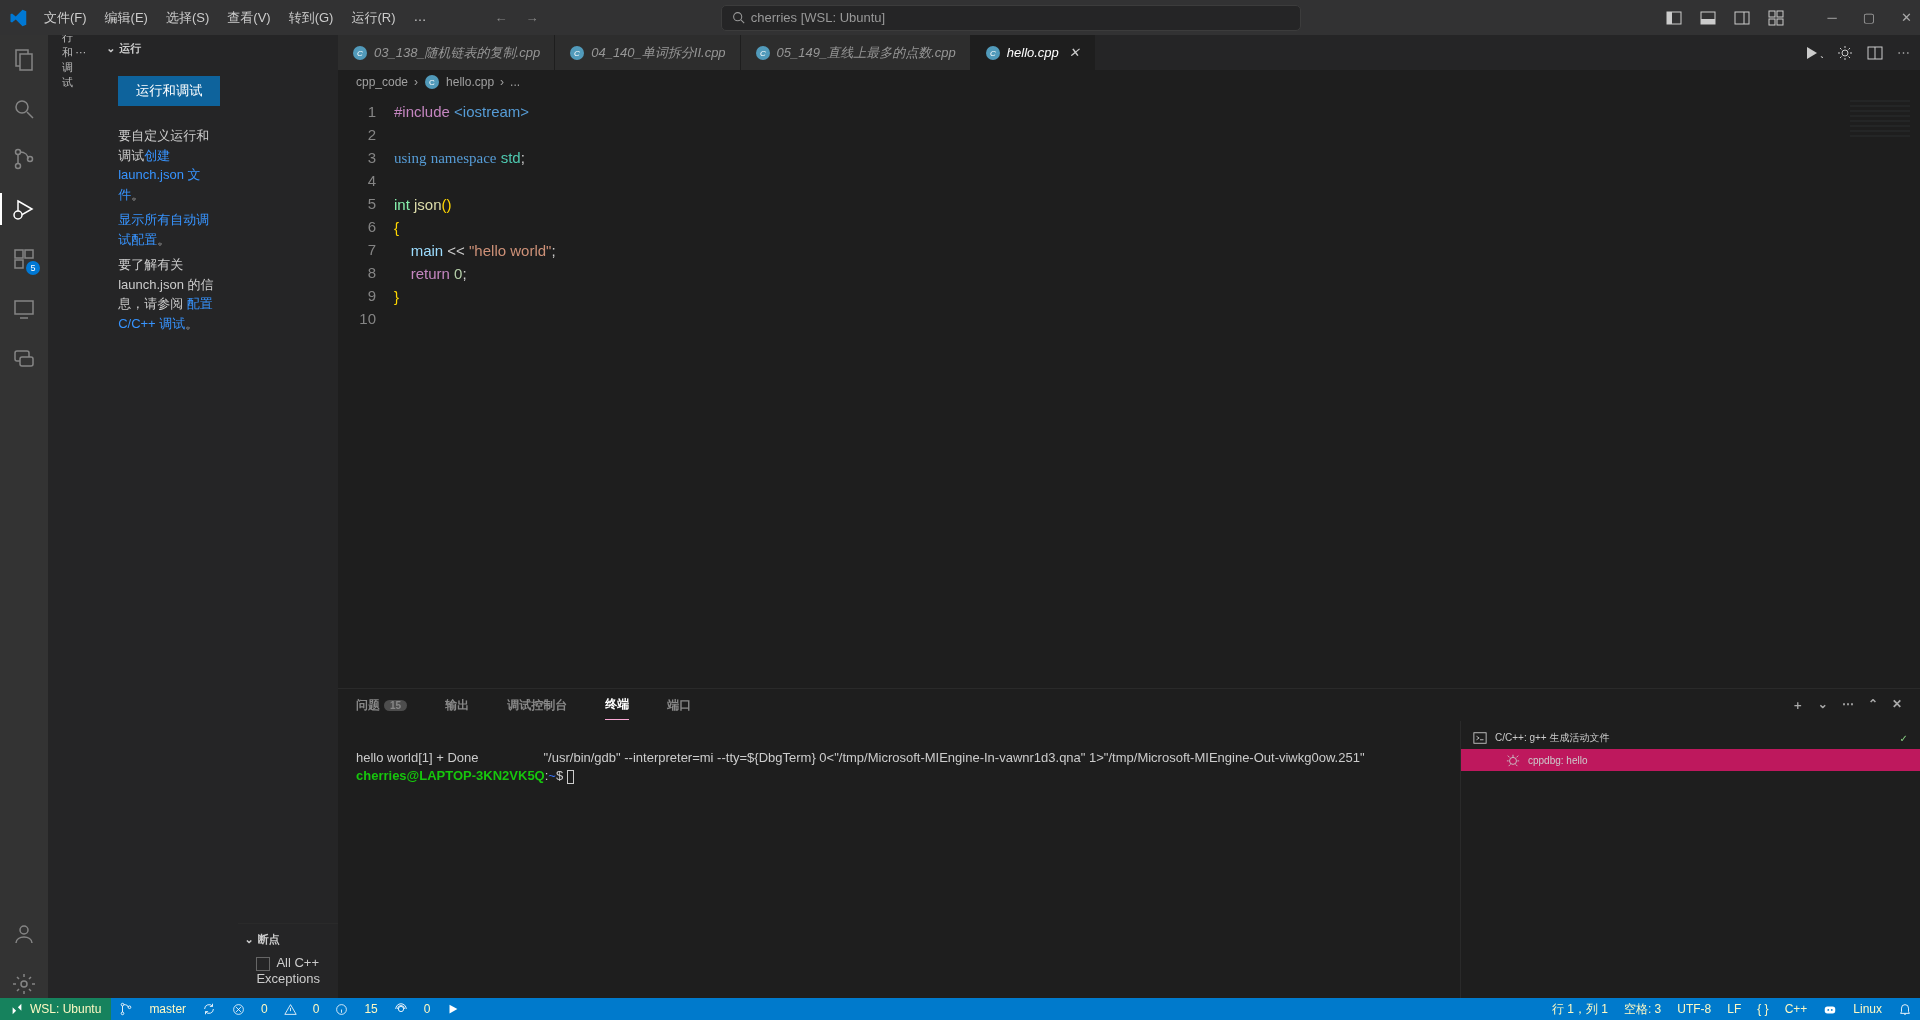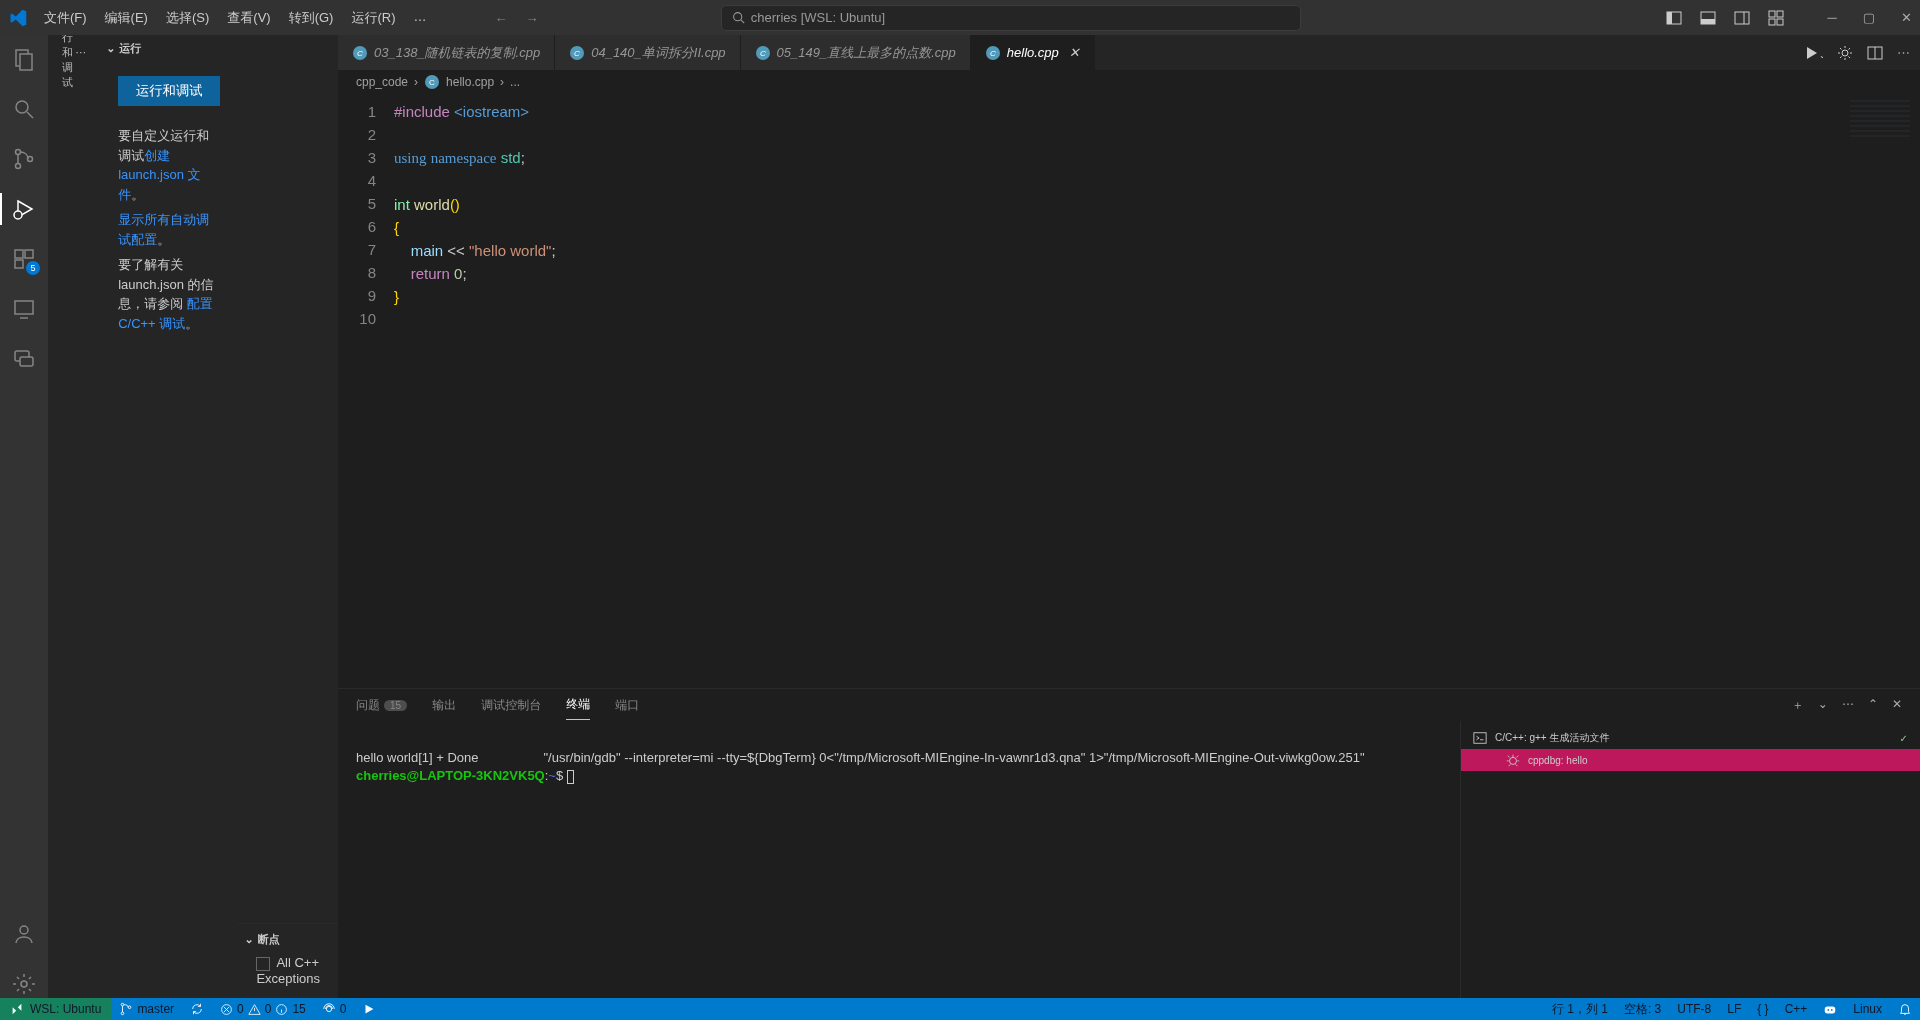--- a/index.html
+++ b/index.html
@@ -33,35 +33,35 @@
 .tab.active { background:#1e1e1e; color:#fff; font-style:italic; }
 .tab .close { color:#ccc; margin-left:4px; }
 .tab-actions { margin-left:auto; display:flex; align-items:center; gap:14px; padding:0 10px; color:#aaa; }
 .breadcrumb { height:24px; display:flex; align-items:center; gap:6px; padding:0 18px; color:#a0a0a0; font-size:12px; }
 .code-area { flex:1; display:flex; position:relative; overflow:hidden; font-family:Consolas,monospace; font-size:15px; }
 .gutter { width:56px; text-align:right; color:#858585; padding:6px 18px 0 0; line-height:23px; }
 .code { padding:6px 0 0 0; line-height:23px; white-space:pre; }
 .tok-macro{color:#c586c0;} .tok-inc{color:#569cd6;} .tok-kw{color:#569cd6;font-family:Liberation Serif, serif;} .tok-type{color:#86efac;} .tok-ns{color:#4ec9b0;} .tok-fn{color:#dcdcaa;} .tok-str{color:#ce9178;} .tok-num{color:#b5cea8;} .tok-id{color:#9cdcfe;} .tok-brace2{color:#ffd700;}
 .minimap { position:absolute; top:6px; right:10px; width:60px; height:40px; background:repeating-linear-gradient(#2a2d2e 0 2px, transparent 2px 5px); opacity:.5; }
 .panel { height:310px; border-top:1px solid #2a2a2a; background:#1e1e1e; display:flex; flex-direction:column; }
-.panel-tabs { height:32px; display:flex; align-items:center; gap:25px; padding:0 18px; color:#888; font-size:12px; }
+.panel-tabs { height:32px; display:flex; align-items:center; gap:38px; padding:0 18px; color:#888; font-size:12px;font-weight:bold; }
 .panel-tab { cursor:pointer; padding:6px 0; }
 .panel-tab.active { color:#fff; border-bottom:1px solid #f9a8d4; }
 .panel-tab .count { background:#4d4d4d; border-radius:8px; padding:0 6px; margin-left:4px; font-size:10px; }
 .panel-actions { margin-left:auto; display:flex; gap:14px; color:#aaa; }
 .panel-body { flex:1; display:flex; overflow:hidden; }
 .terminal { flex:1; padding:10px 18px; font-family:Consolas,monospace; font-size:13px; color:#ccc; line-height:1.4; white-space:pre-wrap; word-break:break-all; }
 .terminal .prompt-user{color:#16c60c;font-weight:bold;} .terminal .prompt-path{color:#3b78ff;} .terminal .out{color:#ccc;}
 .terminal-side { width:460px; border-left:1px solid #2a2a2a; padding:6px 0; font-size:10px; }
 .ts-item { display:flex; align-items:center; gap:8px; padding:4px 12px; color:#ccc; }
 .ts-item.active { background:#be185d;padding-left:45px; }
 .ts-item .check { margin-left:auto; color:#89d185; }
-.statusbar { height:22px; background:#007acc; color:#0f172a; display:flex; align-items:center; font-size:12px; }
+.statusbar { height:22px; background:#007acc; color:#fef9c3; display:flex; align-items:center; font-size:12px; }
 .sb-remote { background:#16825d; height:100%; display:flex; align-items:center; padding:0 10px; gap:6px; }
-.sb-item { padding:0 8px; display:flex; align-items:center; gap:4px; cursor:pointer;justify-content:flex-end; }
+.sb-item { padding:0 8px; display:flex; align-items:center; gap:16px; cursor:pointer;justify-content:flex-end; }
 .sb-right { margin-left:auto; display:flex; }
 .breakpoints { margin-top:auto; border-top:1px solid #2a2a2a; padding:6px 0; }
 .chk { width:14px; height:14px; border:1px solid #666; margin-right:6px; display:inline-block; vertical-align:middle; }
 svg { display:block; }
 .cpp-icon { width:16px; height:16px; }
 </style>
 </head>
 <body>
 
 <div class="titlebar">
@@ -293,21 +293,21 @@
           <div>6</div>
           <div>7</div>
           <div>8</div>
           <div>9</div>
           <div>10</div>
       </div>
       <div class="code"><span class="tok-macro">#include</span> <span class="tok-inc">&lt;iostream&gt;</span>
 
 <span class="tok-kw">using</span> <span class="tok-kw">namespace</span> <span class="tok-ns">std</span>;
 
-<span class="tok-type">int</span> <span class="tok-fn">world</span><span class="tok-brace2">()</span>
+<span class="tok-type">int</span> <span class="tok-fn">json</span><span class="tok-brace2">()</span>
 <span class="tok-brace2">{</span>
     <span class="tok-id">main</span> &lt;&lt; <span class="tok-str">"hello world"</span>;
     <span class="tok-macro">return</span> <span class="tok-num">0</span>;
 <span class="tok-brace2">}</span>
 </div>
       <div class="minimap"></div>
     </div>
 
     <div class="panel">
       <div class="panel-tabs">

